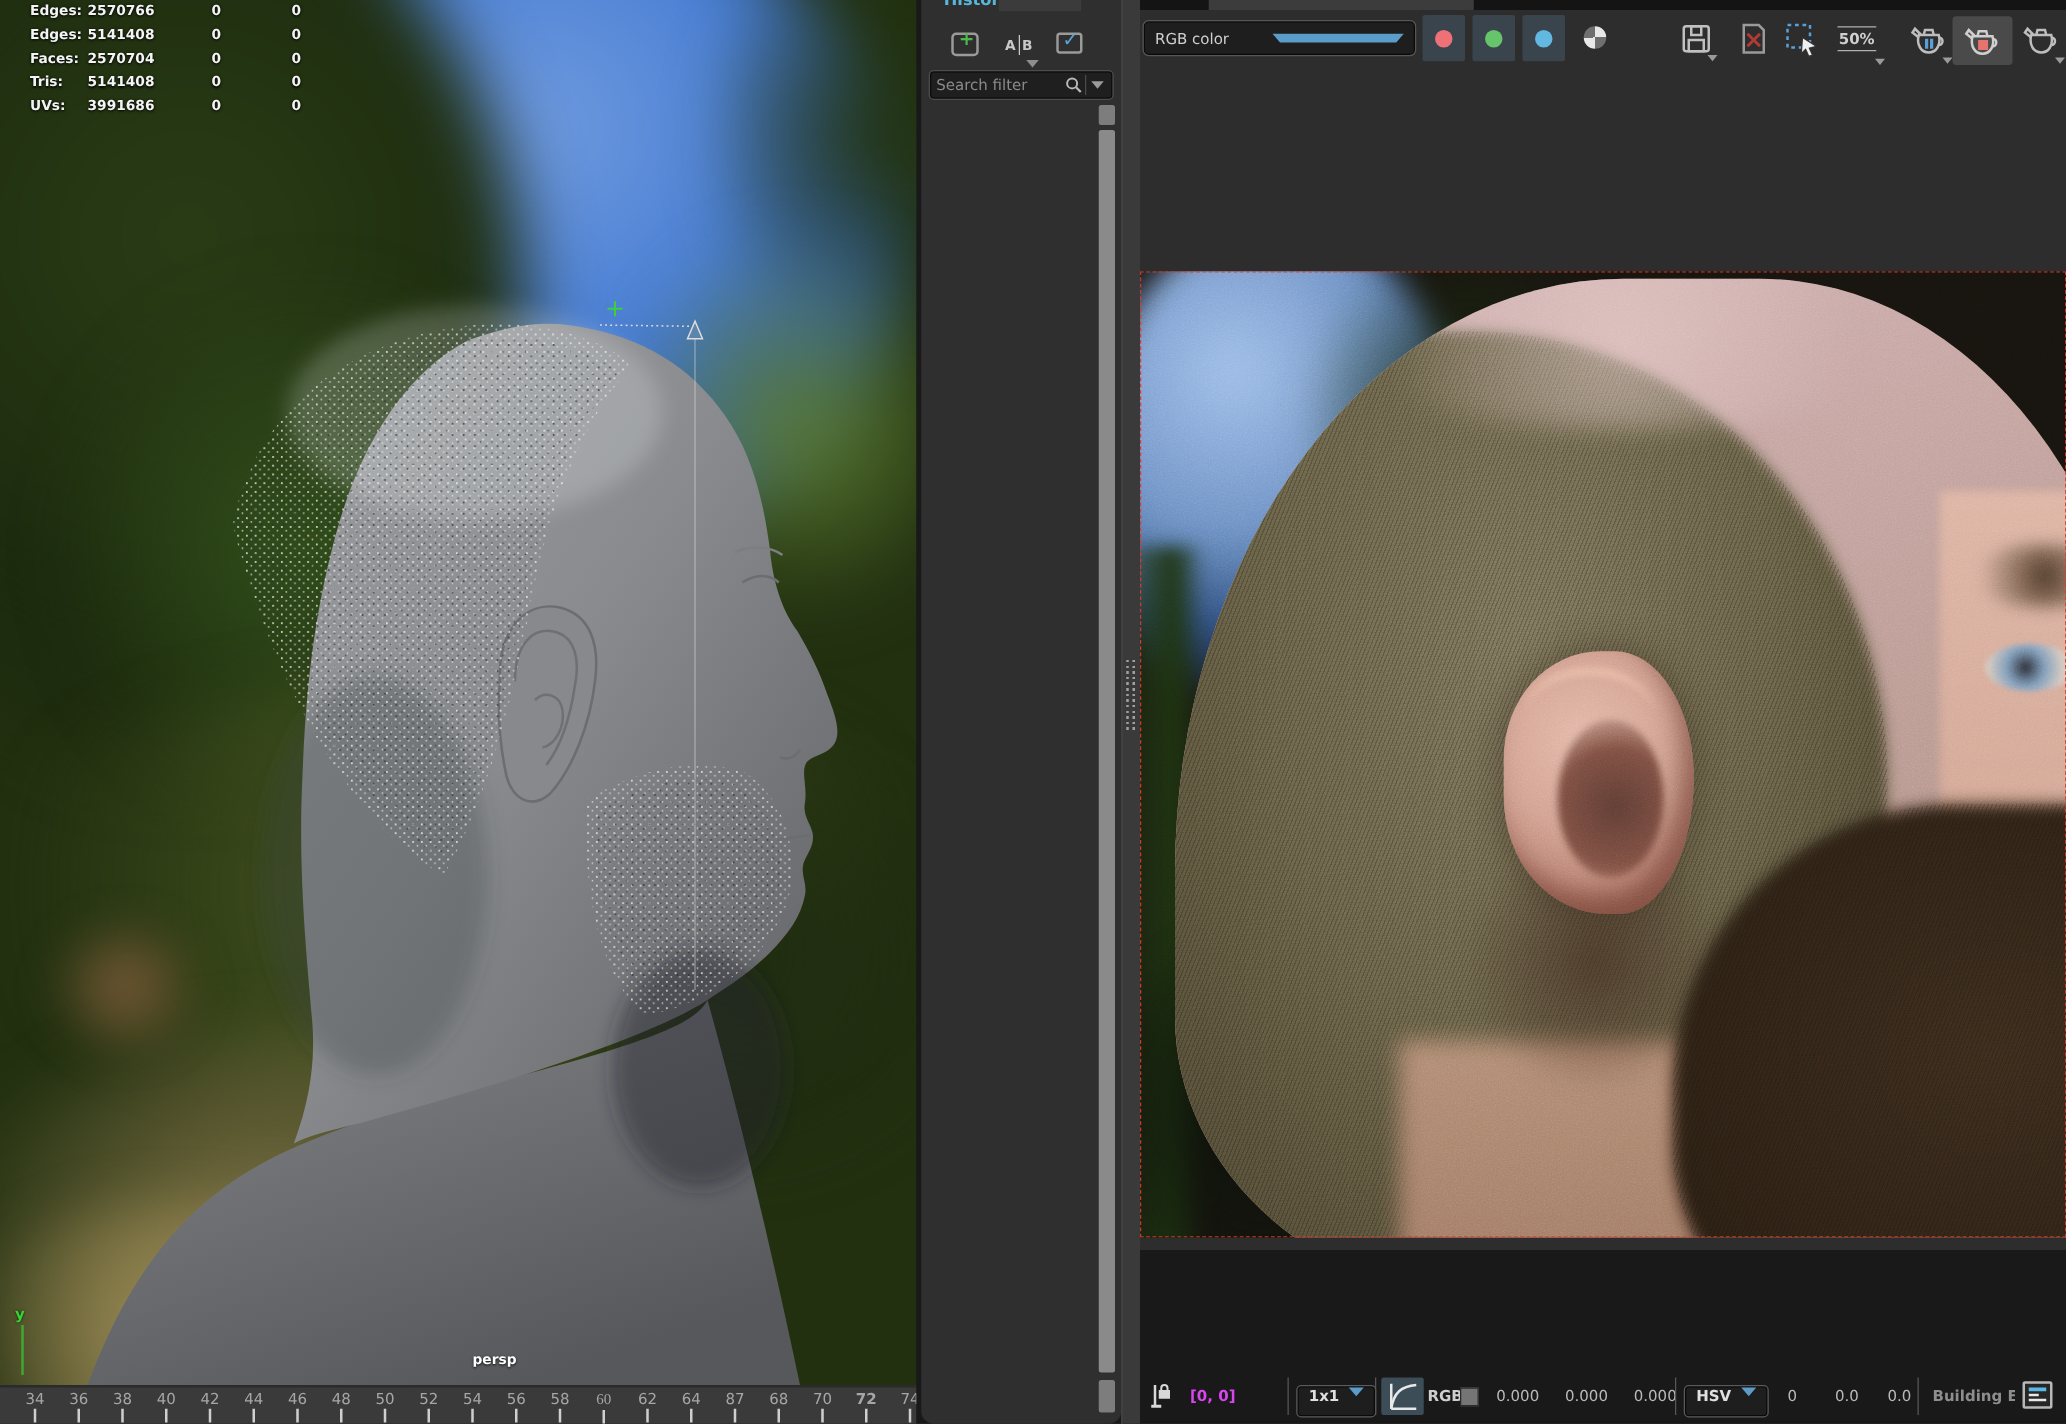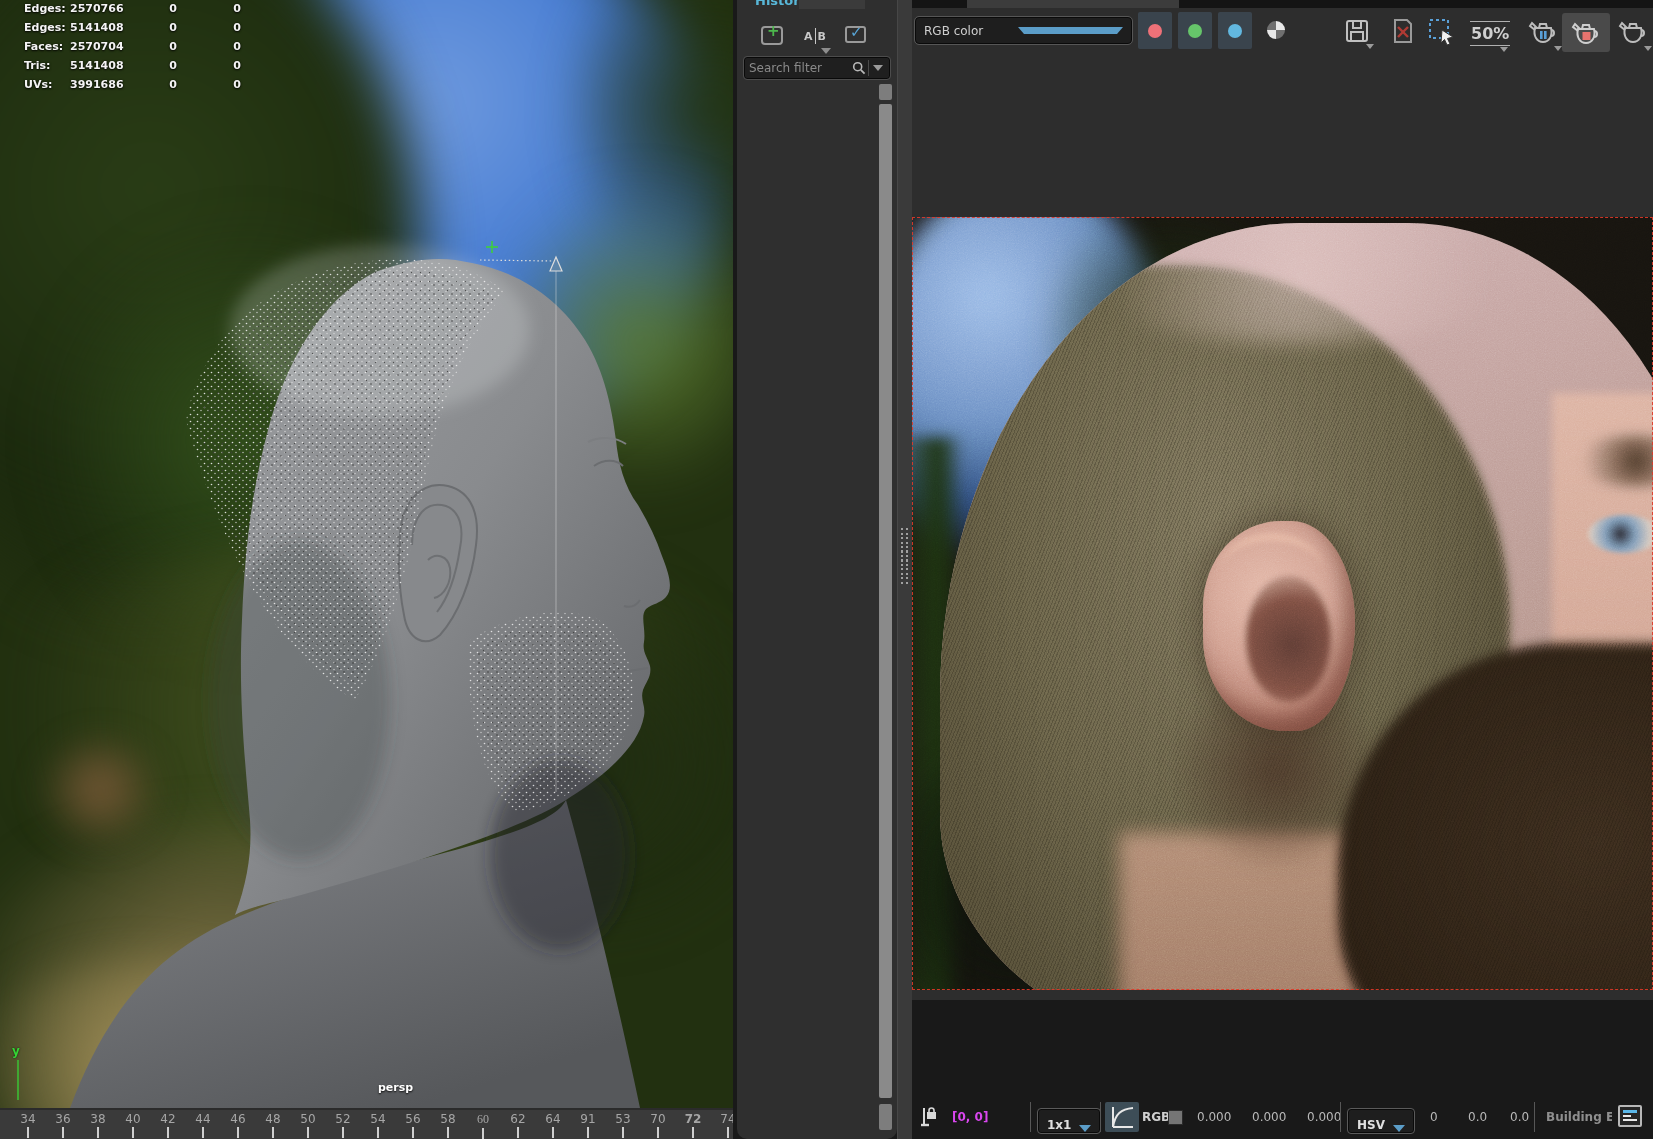--- a/index.html
+++ b/index.html
@@ -87,39 +87,39 @@
   .dot-btn { position:absolute; top:4px; width:34px; height:37px; background:#3a444d; border-radius:2px; }
   .dot { position:absolute; left:10px; top:12px; width:14px; height:14px; border-radius:50%; }
   #btn-red { left:226px; } #btn-green { left:266px; } #btn-blue { left:306px; }
 
   #checker-icon { position:absolute; left:355px; top:13px; width:18px; height:18px; border-radius:50%;
                   background:conic-gradient(#e8e8e8 0 25%, #6f6f6f 25% 50%, #e8e8e8 50% 75%, #6f6f6f 75%); }
   .tb-btn { position:absolute; top:10px; width:30px; height:30px; }
   .mini-caret { position:absolute; width:0; height:0; border-left:4px solid transparent;
                 border-right:4px solid transparent; border-top:5px solid #9a9a9a; }
   #zoom-btn { position:absolute; left:558px; top:13px; padding:2px 1px; border-top:1.5px solid #b0b0b0;
-              border-bottom:1.5px solid #b0b0b0; color:#cfcfcf; font-size:16px; font-weight:bold; }
+              border-bottom:1.5px solid #b0b0b0; color:#cfcfcf; font-size:12px; font-weight:bold; }
   #stop-render-btn { position:absolute; left:650px; top:5px; width:48px; height:39px; background:#4a4a4a; border-radius:3px; }
 
   
   #render-image { position:absolute; left:0; top:217px; width:741px; height:773px; background:#17140f; overflow:hidden; }
   #ri-border { position:absolute; inset:0; border:1px dashed rgba(226,56,40,.9); pointer-events:none; z-index:30; }
   .ri-layer { position:absolute; }
   #ri-head { position:absolute; left:28px; top:6px; width:780px; height:820px;
              border-radius:46% 40% 0 34% / 58% 50% 0 28%; overflow:hidden;
              background:linear-gradient(160deg,#d1b2b4 0%, #c5a4a1 28%, #b8978e 58%, #a98876 100%); }
   #ri-grain { position:absolute; inset:0; opacity:.28; mix-blend-mode:overlay; z-index:20; }
   .streaks { background:repeating-linear-gradient(112deg, rgba(18,14,6,.28) 0 1px, rgba(0,0,0,0) 1px 3px); }
 
   
   #rv-statusbar { position:absolute; left:0; top:1100px; width:741px; height:34px; color:#b8b8b8; font-size:12px; }
   .sb-item { position:absolute; top:0; height:34px; display:flex; align-items:center; }
   .sb-sep { position:absolute; top:2px; width:1px; height:30px; background:#575757; }
   .sb-box { background:#1e1e1e; border:1px solid #0a0a0a; outline:1px solid #5a5a5a; border-radius:3px;
-            height:24px; display:flex; align-items:flex-end; gap:8px; padding:0 8px; color:#e0e0e0; font-weight:bold; }
+            height:24px; display:flex; align-items:flex-start; gap:8px; padding:0 8px; color:#e0e0e0; font-weight:bold; }
   #curve-btn { position:absolute; left:193px; top:2px; width:34px; height:30px; background:#3d4d57; border-radius:2px; }
   #rgb-swatch { width:15px; height:15px; background:#757575; border:1px solid #2a2a2a; }
   #log-icon { position:absolute; left:706px; top:5px; width:24px; height:22px; border:2px solid #b8b8b8; border-radius:2px; background:#262626; }
   #log-icon i { position:absolute; left:3px; display:block; height:3px; }
 </style>
 </head>
 <body>
 
 <div id="viewport">
 
@@ -326,26 +326,26 @@
         <span class="tl-num">62</span>
         <span class="tl-mark"></span>
       </div>
 
       <div class="tl-tick" style="left: 553px;">
         <span class="tl-num">64</span>
         <span class="tl-mark"></span>
       </div>
 
       <div class="tl-tick" style="left: 588px;">
-        <span class="tl-num">91</span>
+        <span class="tl-num">87</span>
         <span class="tl-mark"></span>
       </div>
 
       <div class="tl-tick" style="left: 623px;">
-        <span class="tl-num">53</span>
+        <span class="tl-num">68</span>
         <span class="tl-mark"></span>
       </div>
 
       <div class="tl-tick" style="left: 658px;">
         <span class="tl-num">70</span>
         <span class="tl-mark"></span>
       </div>
 
       <div class="tl-tick" style="left: 693px; font-weight: bold;">
         <span class="tl-num">72</span>

